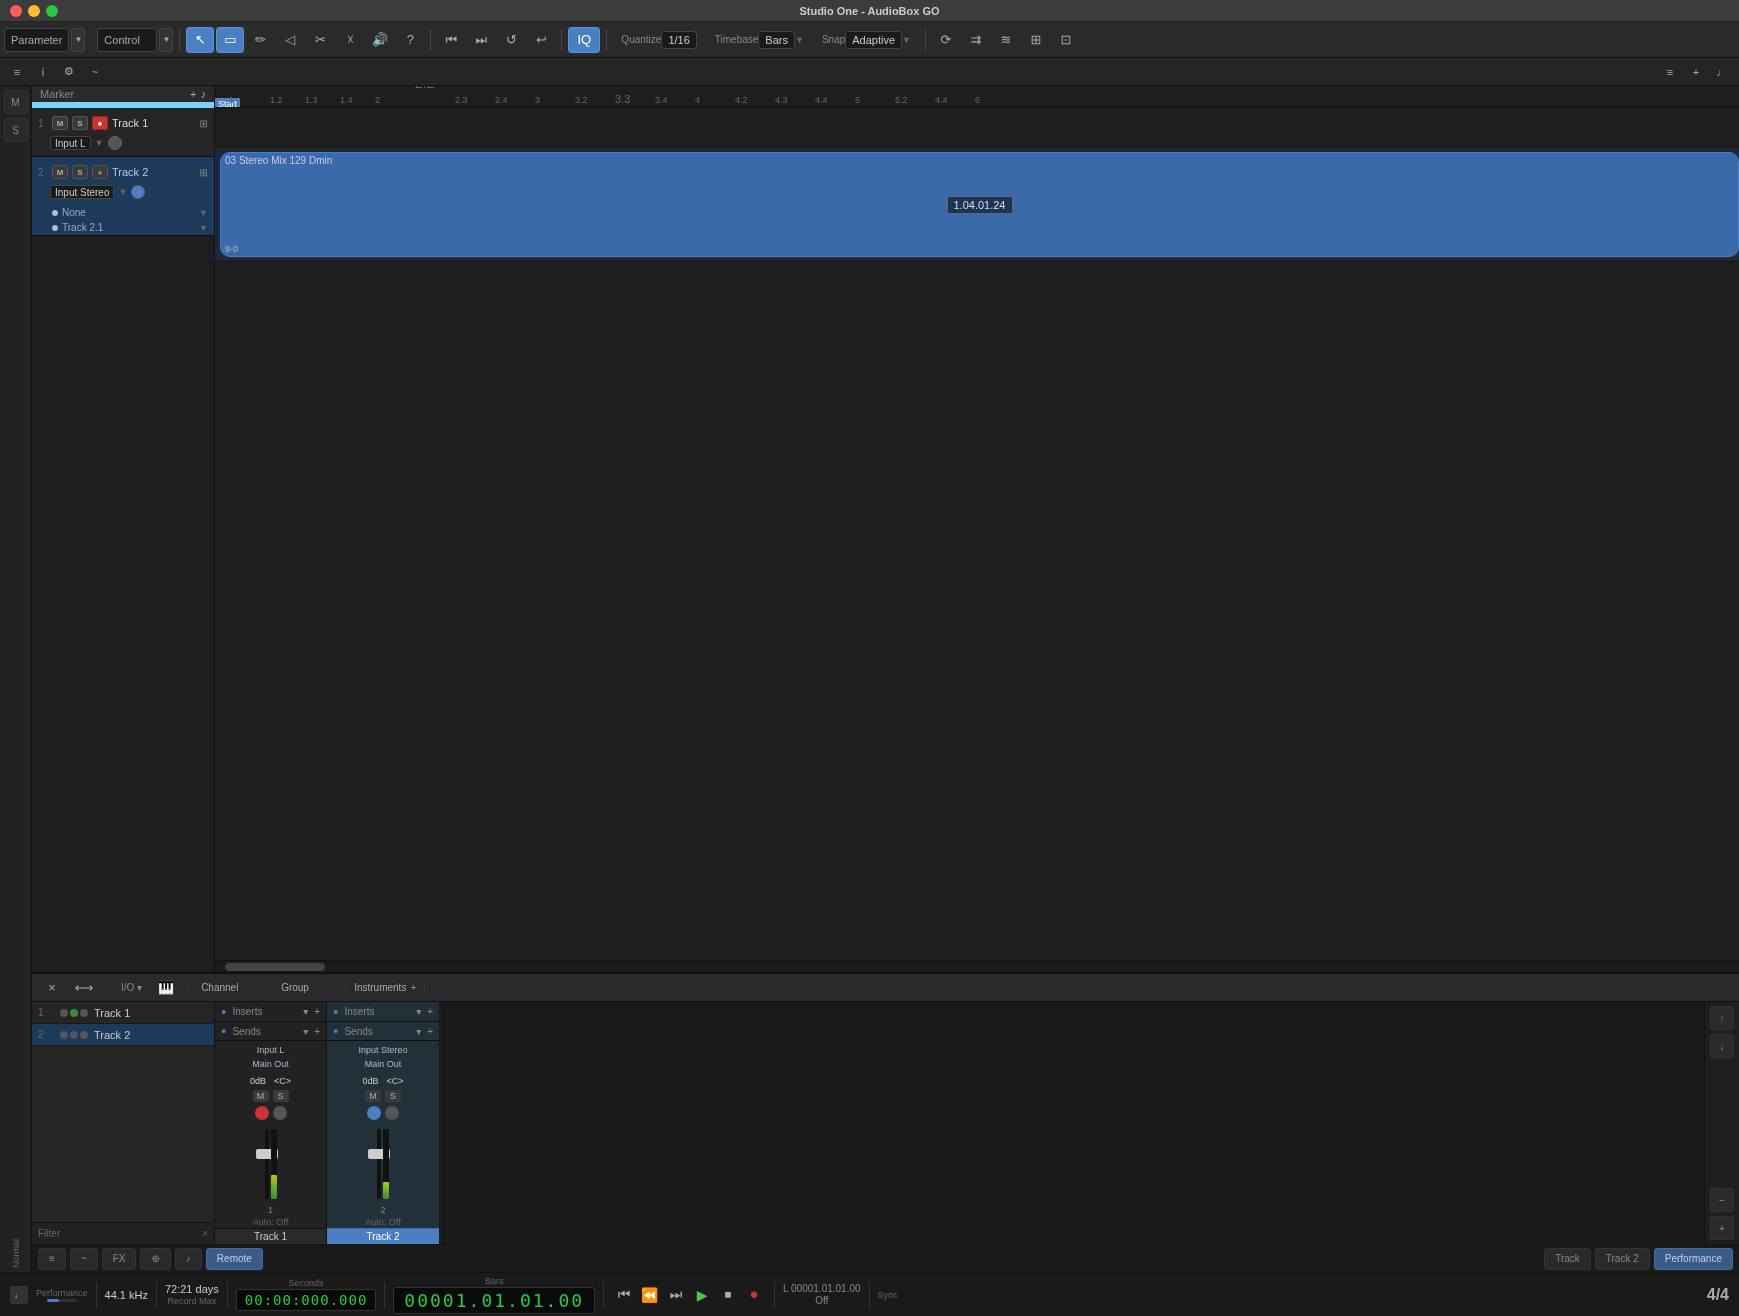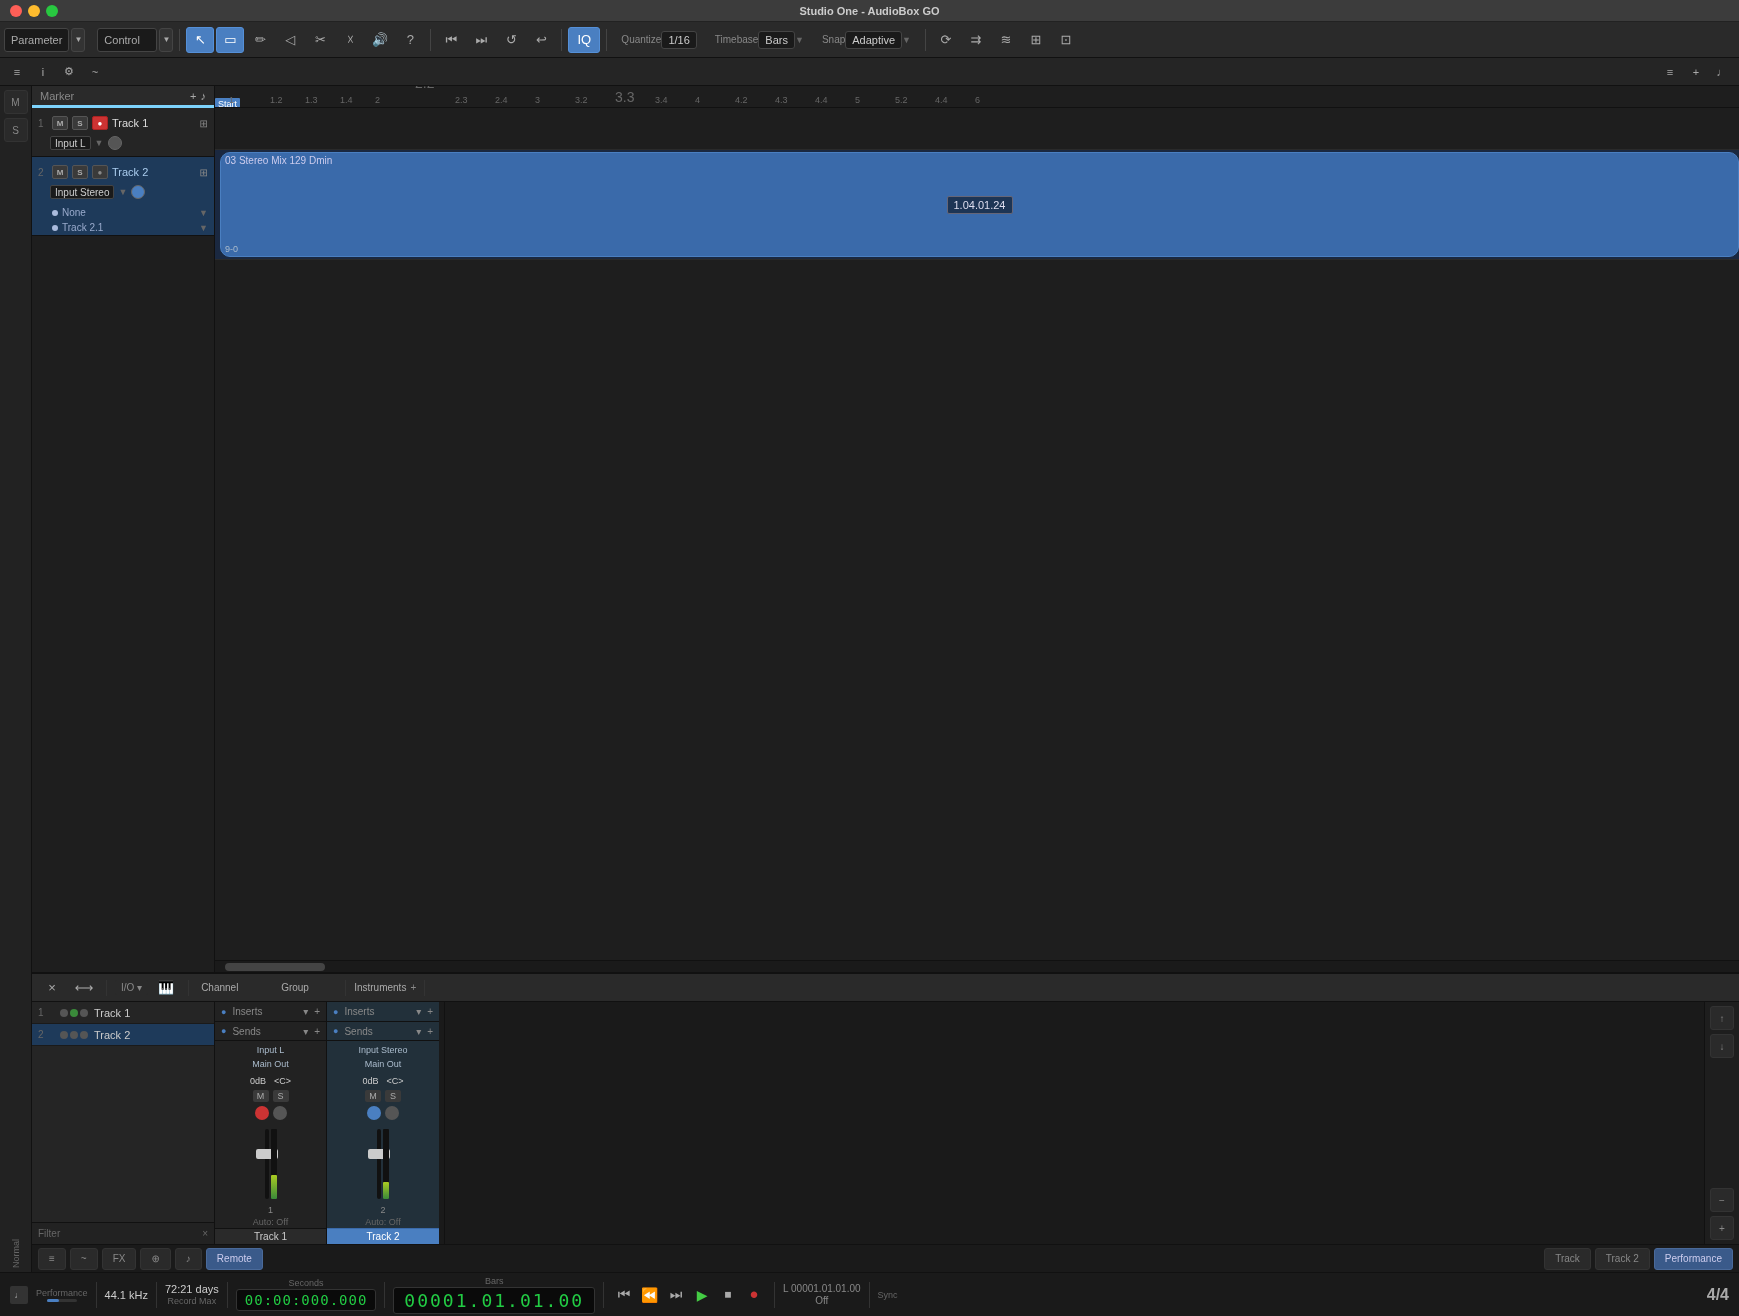--- a/index.html
+++ b/index.html
@@ -163,21 +163,21 @@
       display: flex;
       flex-direction: column;
     }
     .track-list-header {
       height: 22px;
       background: #2a2a2a;
       display: flex;
       align-items: center;
       justify-content: space-between;
       padding: 0 8px;
-      border-bottom: 3px solid #7dd3fc;
+      border-bottom: 6px solid #7dd3fc;
       font-size: 11px;
       color: #888;
     }
     .track-header-controls {
       display: flex;
       gap: 4px;
     }
     .track-item {
       border-bottom: 1px solid #111;
       padding: 4px 6px;
@@ -743,21 +743,21 @@
               <span style="font-size:9px;color:#666;position:absolute;left:14px;bottom:2px">1</span>
               <span style="font-size:9px;color:#666;position:absolute;left:55px;bottom:2px">1.2</span>
               <span style="font-size:9px;color:#666;position:absolute;left:90px;bottom:2px">1.3</span>
               <span style="font-size:9px;color:#666;position:absolute;left:125px;bottom:2px">1.4</span>
               <span style="font-size:9px;color:#666;position:absolute;left:160px;bottom:2px">2</span>
               <span style="font-size:14px;color:#666;position:absolute;left:200px;bottom:16px">2.2</span>
               <span style="font-size:9px;color:#666;position:absolute;left:240px;bottom:2px">2.3</span>
               <span style="font-size:9px;color:#666;position:absolute;left:280px;bottom:2px">2.4</span>
               <span style="font-size:9px;color:#666;position:absolute;left:320px;bottom:2px">3</span>
               <span style="font-size:9px;color:#666;position:absolute;left:360px;bottom:2px">3.2</span>
-              <span style="font-size:14px;color:#666;position:absolute;left:400px;bottom:2px">3.3</span>
+              <span style="font-size:11px;color:#666;position:absolute;left:400px;bottom:2px">3.3</span>
               <span style="font-size:9px;color:#666;position:absolute;left:440px;bottom:2px">3.4</span>
               <span style="font-size:9px;color:#666;position:absolute;left:480px;bottom:2px">4</span>
               <span style="font-size:9px;color:#666;position:absolute;left:520px;bottom:2px">4.2</span>
               <span style="font-size:9px;color:#666;position:absolute;left:560px;bottom:2px">4.3</span>
               <span style="font-size:9px;color:#666;position:absolute;left:600px;bottom:2px">4.4</span>
               <span style="font-size:9px;color:#666;position:absolute;left:640px;bottom:2px">5</span>
               <span style="font-size:9px;color:#666;position:absolute;left:680px;bottom:2px">5.2</span>
               <span style="font-size:9px;color:#666;position:absolute;left:720px;bottom:2px">4.4</span>
               <span style="font-size:9px;color:#666;position:absolute;left:760px;bottom:2px">6</span>
             </div>

